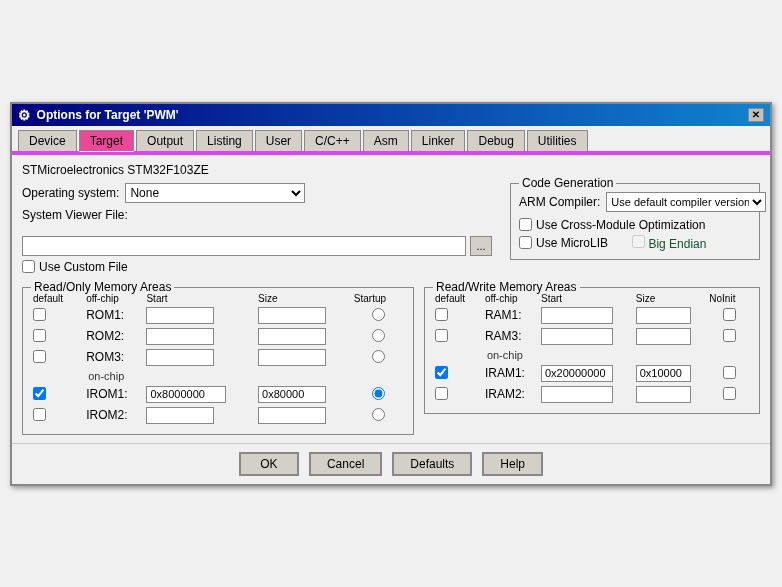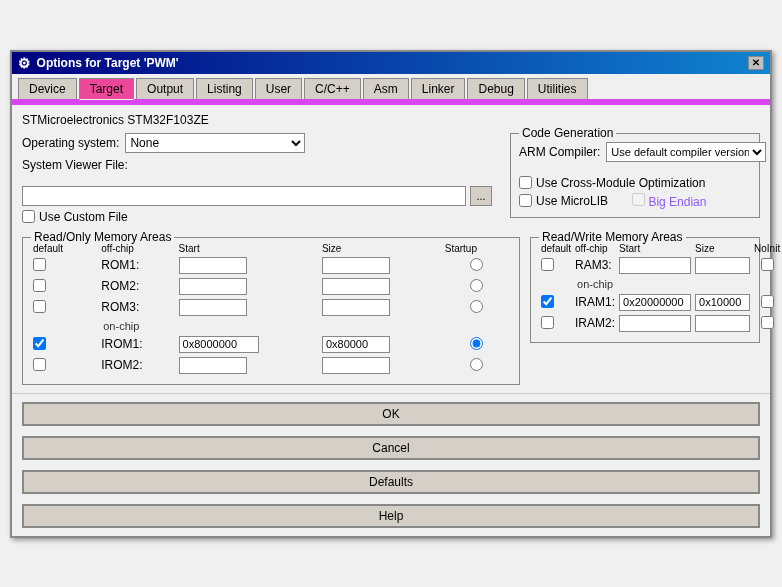--- a/index.html
+++ b/index.html
@@ -43,21 +43,21 @@
       border: 1px solid #888;
       cursor: pointer;
       display: flex;
       align-items: center;
       justify-content: center;
       font-size: 10px;
       color: black;
     }
     .tabs-bar {
       background: #f0f0f0;
-      border-bottom: 6px solid #d946ef;
+      border-bottom: 4px solid #d946ef;
       display: flex;
       padding: 4px 6px 0;
       gap: 2px;
     }
     .tab {
       padding: 3px 10px;
       border: 1px solid #888;
       border-bottom: none;
       background: #d4d0c8;
       cursor: pointer;
@@ -184,21 +184,20 @@
       display: flex;
       align-items: center;
       justify-content: center;
     }
     .bottom-buttons {
       display: flex;
       justify-content: center;
       gap: 10px;
       padding: 8px 10px;
       border-top: 1px solid #ccc;
-      flex-direction: column;
     }
     .btn {
       padding: 3px 16px;
       height: 24px;
       border: 2px solid #888;
       background: #d4d0c8;
       cursor: pointer;
       font-size: 12px;
       min-width: 60px;
     }
@@ -227,21 +226,21 @@
     .left-top {
       flex: 1;
     }
     .right-top {
       width: 260px;
     }
     .arm-row {
       display: flex;
       align-items: center;
       gap: 6px;
-      margin-bottom: 14px;
+      margin-bottom: 6px;
     }
     .cross-module-row {
       display: flex;
       align-items: center;
       gap: 4px;
       margin-bottom: 3px;
     }
     .microlib-row {
       display: flex;
       align-items: center;
@@ -321,21 +320,21 @@
           </div>
           <div class="cross-module-row">
             <input type="checkbox" style="">
             <span class="label">Use Cross-Module Optimization</span>
           </div>
           <div class="microlib-row">
             <input type="checkbox" style="">
             <span class="label">Use MicroLIB</span>
             <span class="big-endian-label">
               <input type="checkbox" disabled="" style="">
-              <span class="label" style="color:#8b5cf6;">Big Endian</span>
+              <span class="label" style="color:#14532d;">Big Endian</span>
             </span>
           </div>
         </div>
       </div>
     </div>
 
     <div class="two-panels">
 
       <div class="panel-left">
         <div class="group-box">
@@ -394,35 +393,42 @@
                 <td><span class="label">IROM2:</span></td>
                 <td><input type="text" style="width: 68px;"></td>
                 <td><input type="text" style="width: 68px;"></td>
                 <td style="text-align:center;"><input type="radio" name="ro-startup" style=""></td>
               </tr>
             </tbody>
           </table>
         </div>
       </div>
 
-      <div style="width:230px;">
+      <div style="width:336px;">
         <div class="group-box">
           <span class="group-box-title">Read/Write Memory Areas</span>
           <table class="memory-table">
             <thead>
               <tr>
                 <th style="width:40px;">default</th>
                 <th style="width:45px;">off-chip</th>
                 <th style="width:75px;">Start</th>
                 <th style="width:55px;">Size</th>
                 <th style="width:35px;">NoInit</th>
               </tr>
             </thead>
             <tbody>
 
+              <tr>
+                <td><input type="checkbox" style=""></td>
+                <td><span class="label">RAM1:</span></td>
+                <td><input type="text" style="width: 72px;"></td>
+                <td><input type="text" style="width: 55px;"></td>
+                <td style="text-align:center;"><input type="checkbox" style=""></td>
+              </tr>
 
 
               <tr>
                 <td><input type="checkbox" style=""></td>
                 <td><span class="label">RAM3:</span></td>
                 <td><input type="text" style="width: 72px;"></td>
                 <td><input type="text" style="width: 55px;"></td>
                 <td style="text-align:center;"><input type="checkbox" style=""></td>
               </tr>
 

